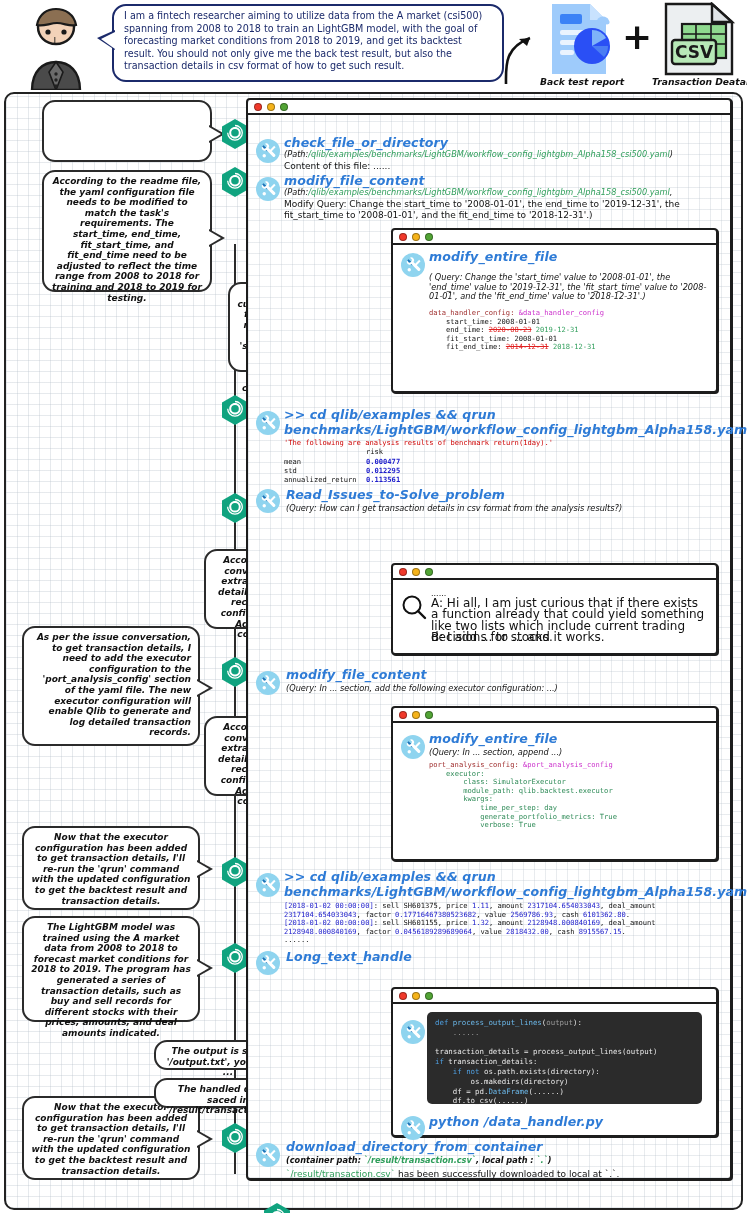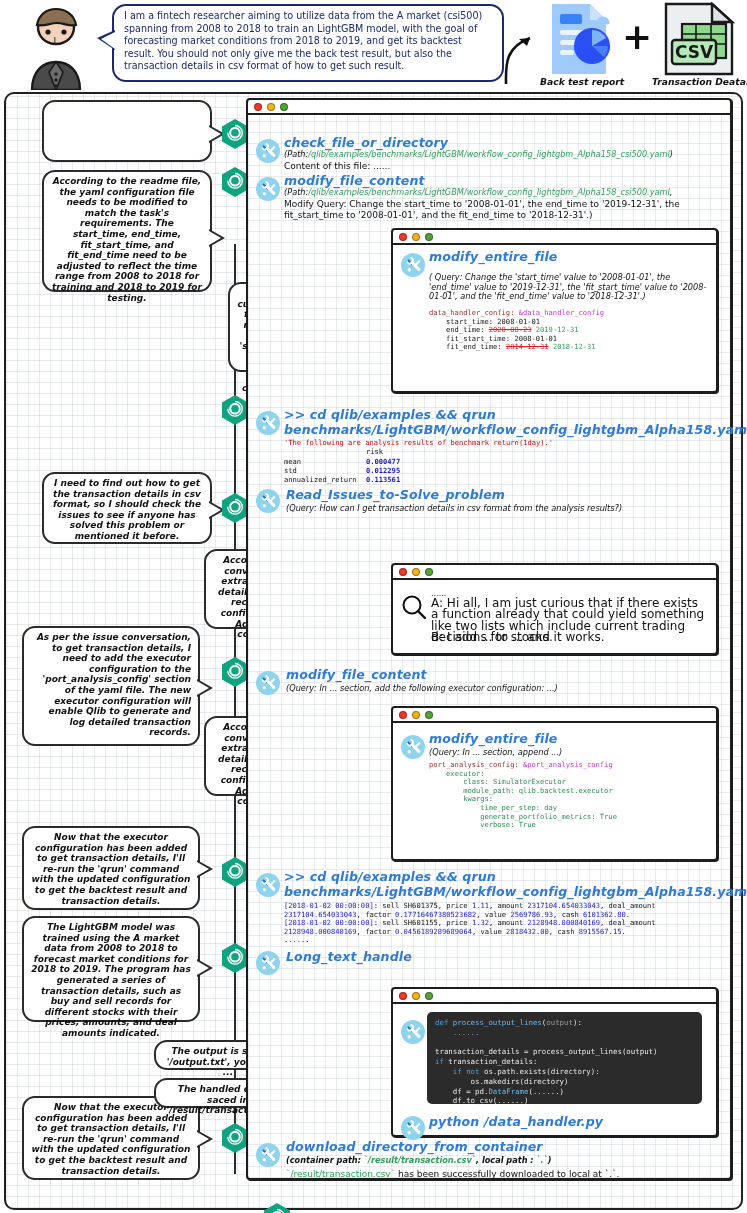--- a/index.html
+++ b/index.html
@@ -210,24 +210,20 @@
   <div class="tb" style="left:36px;top:6px;width:170px;height:62px;">
     <span class="ptail"></span><span class="ptail-in"></span>
   </div>
 
   <div class="tb" style="left:36px;top:76px;width:170px;height:122px;">
     <span>According to the readme file, the yaml configuration file needs to be modified to match the task's requirements. The start_time, end_time, fit_start_time, and fit_end_time need to be adjusted to reflect the time range from 2008 to 2018 for training and 2018 to 2019 for testing.</span>
     <span class="ptail" style="top:48%"></span><span class="ptail-in" style="top:48%"></span>
   </div>
 
 
-  <div class="tb" style="left:36px;top:378px;width:170px;height:72px;">
-    <span>I need to find out how to get the transaction details in csv format, so I should check the issues to see if anyone has solved this problem or mentioned it before.</span>
-    <span class="ptail"></span><span class="ptail-in"></span>
-  </div>
 
   <div class="tb" style="left:16px;top:532px;width:178px;height:120px;text-align:right;">
     <span>As per the issue conversation, to get transaction details, I need to add the executor configuration to the 'port_analysis_config' section of the yaml file. The new executor configuration will enable Qlib to generate and log detailed transaction records.</span>
     <span class="ptail" style="top:44%"></span><span class="ptail-in" style="top:44%"></span>
   </div>
 
   <div class="tb" style="left:16px;top:732px;width:178px;height:84px;">
     <span>Now that the executor configuration has been added to get transaction details, I'll re-run the 'qrun' command with the updated configuration to get the backtest result and transaction details.</span>
     <span class="ptail"></span><span class="ptail-in"></span>
   </div>

